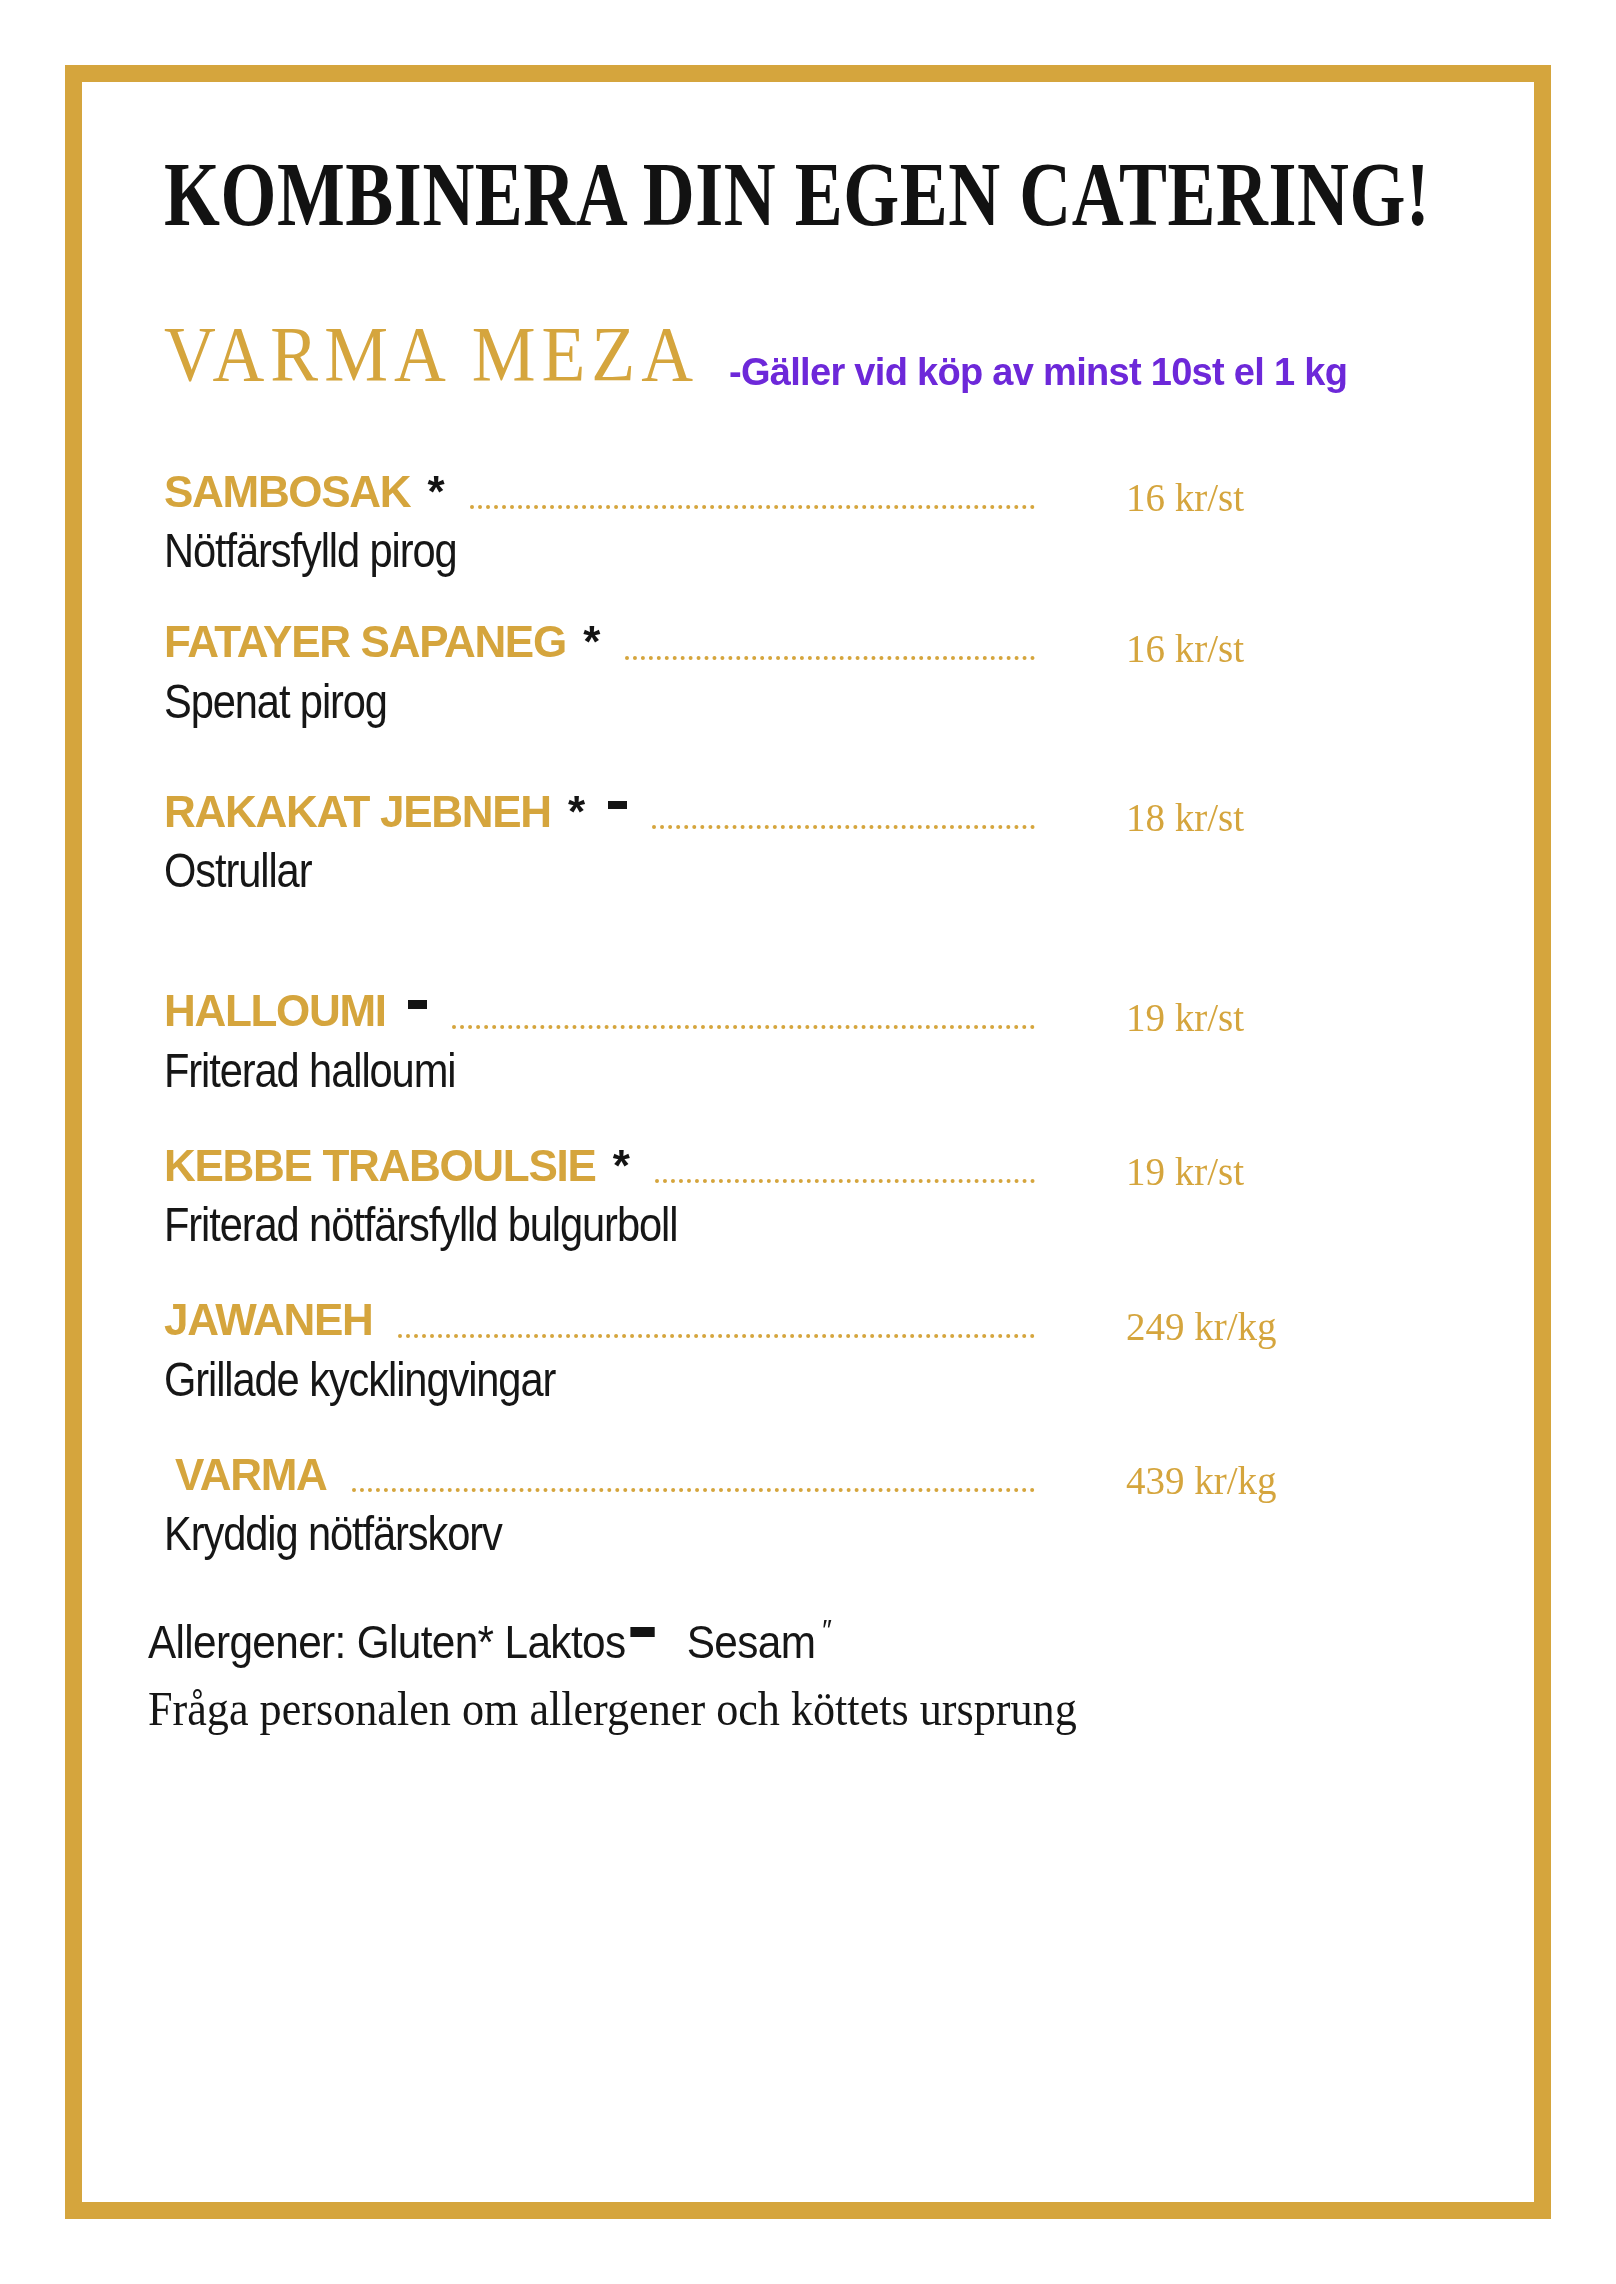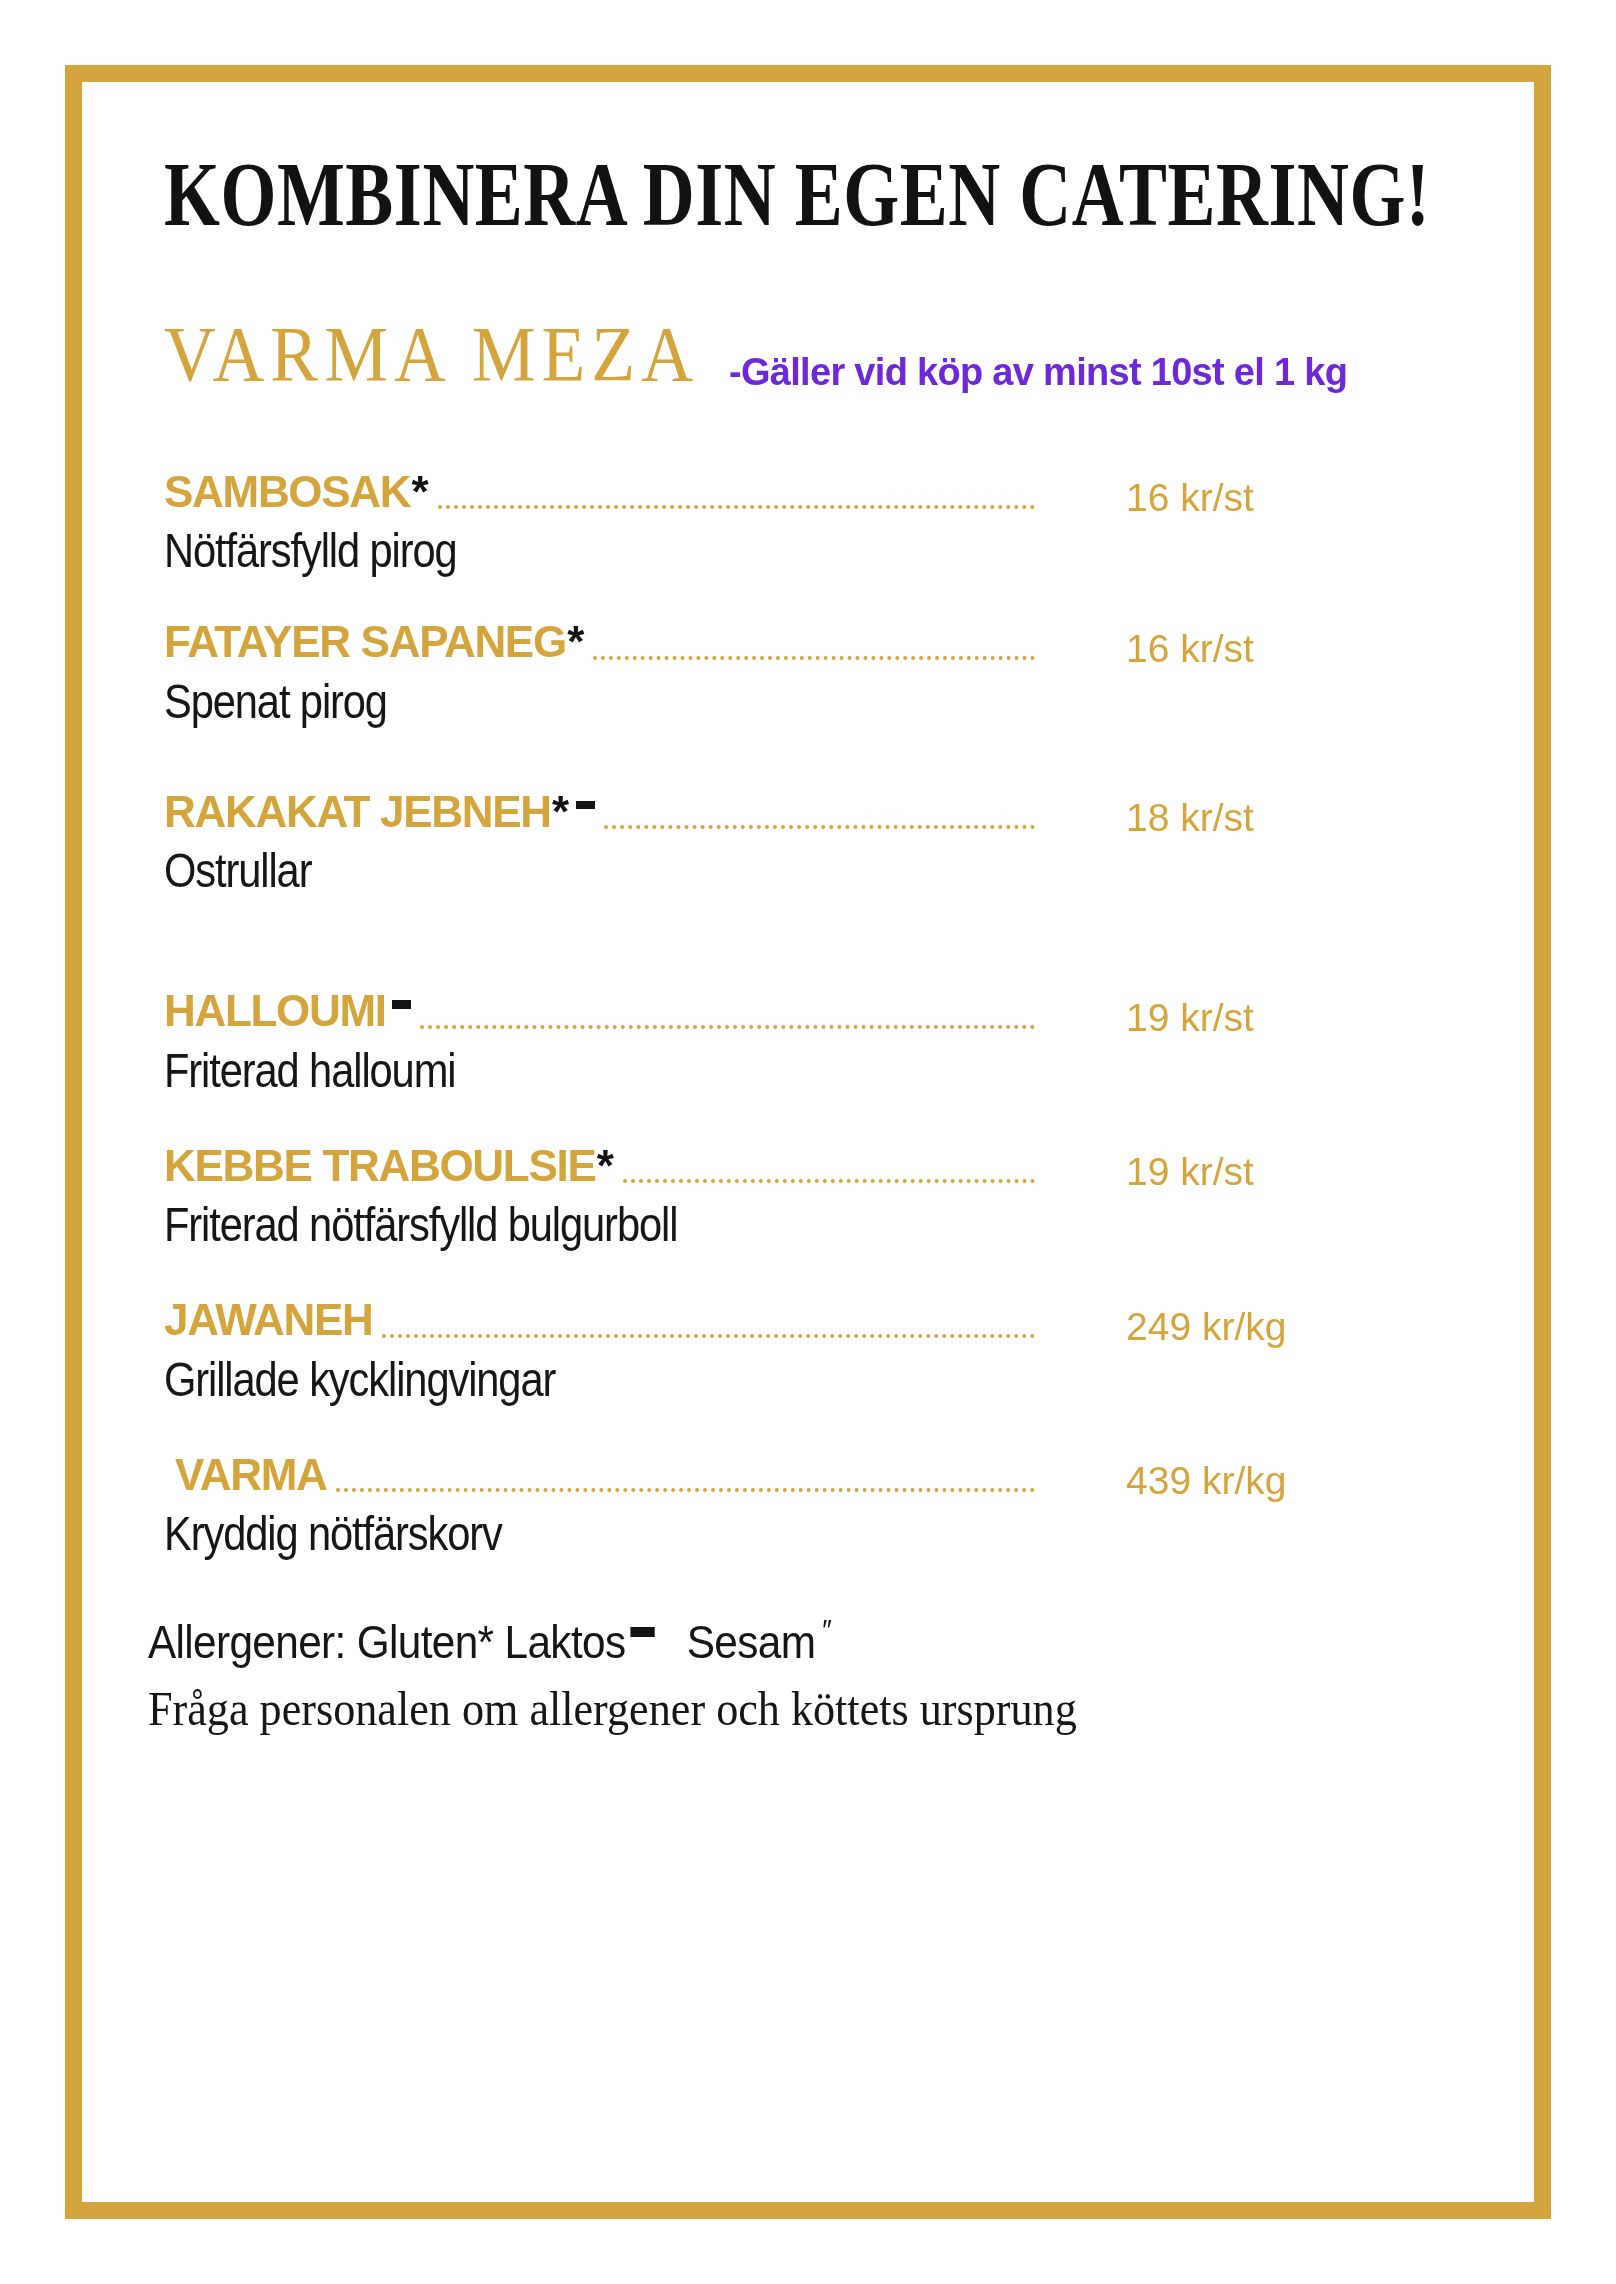--- a/index.html
+++ b/index.html
@@ -75,20 +75,21 @@
   .item { margin-top: 36px; }
   .item:first-child { margin-top: 0; }
   .item.m-lg { margin-top: 55px; }
   .item.m-xl { margin-top: 85px; }
   .item.m-md { margin-top: 40px; }
   .item-line {
     position: relative;
     display: flex;
     align-items: flex-end;
     width: 871px;
+    gap: 16px;
   }
   .item-name {
     font-size: 44px;
     font-weight: bold;
     letter-spacing: -1.3px;
     line-height: 1.2;
     color: #d5a53d;
     white-space: pre;
   }
   .asterisk {
@@ -111,20 +112,21 @@
     margin: 0 0 9px 9px;
   }
   .price {
     position: absolute;
     left: 962px;
     bottom: 1.3px;
     font-size: 39px;
     line-height: 1;
     color: #d5a53d;
     white-space: pre;
+    font-family: Liberation Serif, serif;
   }
   .item-desc {
     margin-top: 3.9px;
     font-size: 49px;
     letter-spacing: -1.3px;
     line-height: 1.18;
     color: #161616;
     white-space: nowrap;
     transform: scaleX(0.85);
     transform-origin: 0 0;

